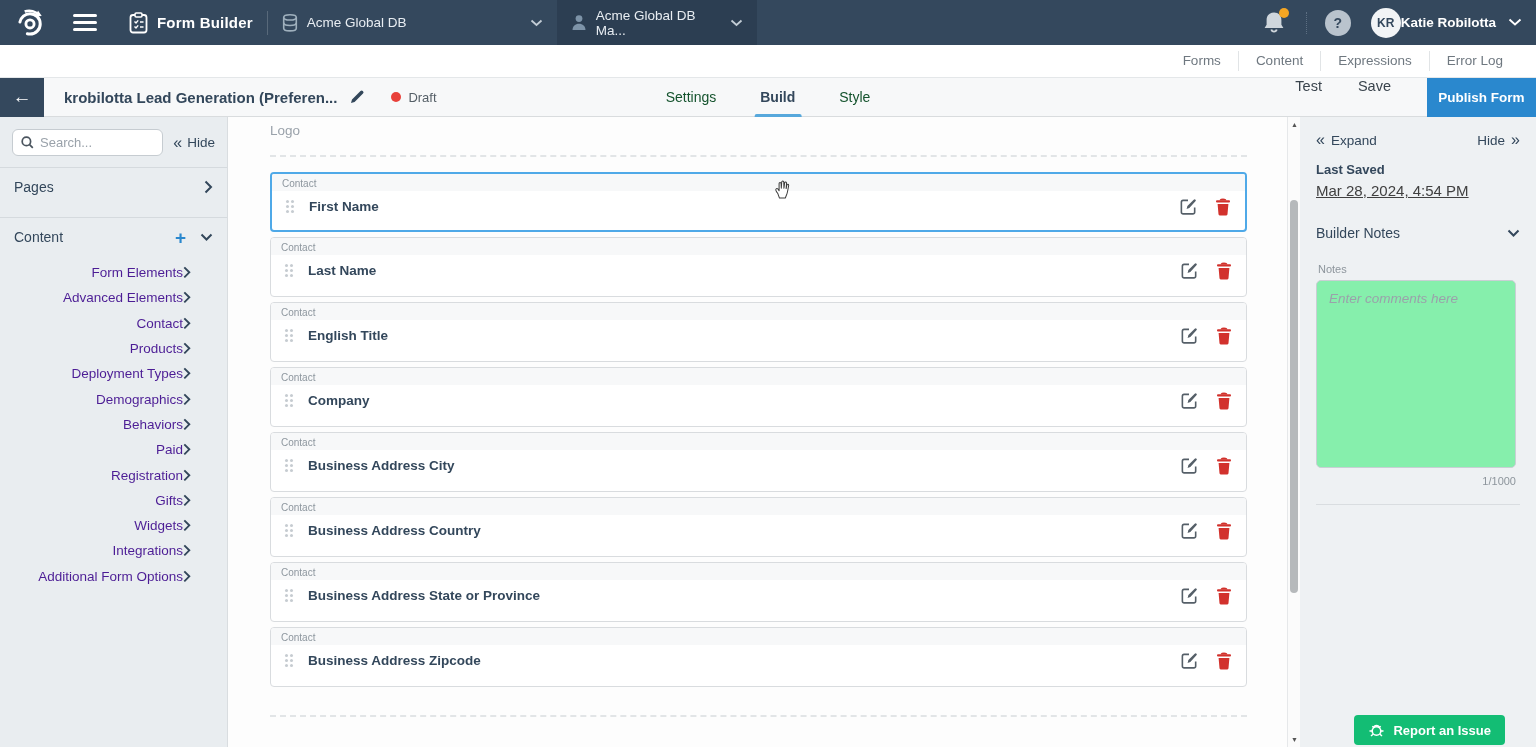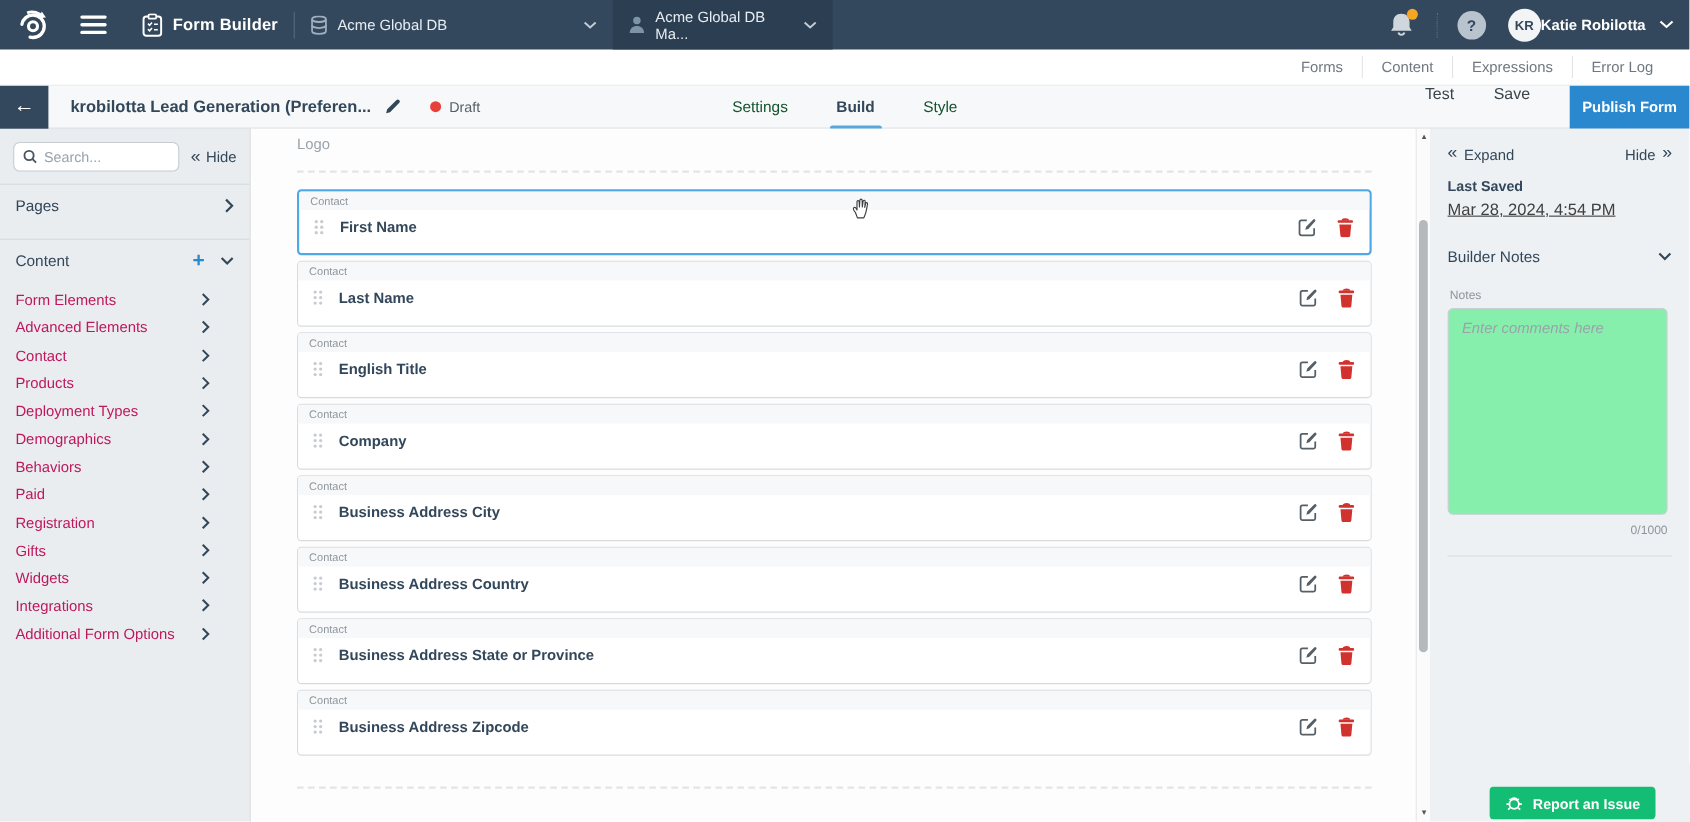--- a/index.html
+++ b/index.html
@@ -52,21 +52,21 @@
   .search-box { flex:1; height:27px; background:#fff; border:1px solid #c6ccd1; border-radius:6px; display:flex; align-items:center; padding:0 8px; gap:6px; }
   .search-box input { border:none; outline:none; width:100%; font-size:13px; color:#33475b; background:transparent; font-family:"Liberation Sans",sans-serif; }
   .search-box input::placeholder { color:#9aa2aa; }
   .collapse-link { display:flex; align-items:center; gap:5px; font-size:13.5px; color:#33475b; cursor:pointer; white-space:nowrap; }
   .guillemet { font-size:16px; color:#33475b; }
   .lsb-divider { border-top:1px solid #d5dade; margin:11px 0 0 0; }
   .lsb-section { height:38px; display:flex; align-items:center; justify-content:space-between; padding:0 14px; font-size:14px; color:#33475b; cursor:pointer; }
   .lsb-section .right-icons { display:flex; align-items:center; gap:14px; }
   .plus { color:#2a88ce; font-size:19px; font-weight:600; line-height:1; cursor:pointer; }
   .cat-list { padding:4px 36px 0 14px; }
-  .cat-item { height:25.3px; display:flex; align-items:center; justify-content:space-between; font-size:13.5px; color:#be185d; cursor:pointer; }
+  .cat-item { height:25.3px; display:flex; align-items:center; justify-content:flex-end; font-size:13.5px; color:#4c1d95; cursor:pointer;margin-left:24px; }
 
   
   .canvas { flex:1; background:#fdfdfd; position:relative; padding:6px 40px 0 42px; }
   .zone-label { font-size:13.5px; color:#9aa2aa; }
   .dashed-div { border-top:2px dashed #e2e5e7; margin:17px 0 15px 0; }
   .field-list { margin-top:9px; }
   .field-card { background:#fff; border:1px solid #d9dcdf; border-radius:4px; margin-bottom:5px; height:60px; overflow:hidden; position:relative; }
   .field-card.selected { border:2px solid #4fa9e8; }
   .fc-head { font-size:10px; color:#8d969e; background:#f7f8f9; padding:4px 10px 2px 10px; }
   .fc-row { display:flex; align-items:center; padding:6px 14px 0 14px; }
@@ -637,21 +637,21 @@
     <div class="builder-notes-row">
       <span>Builder Notes</span>
       <span>
         <svg width="13" height="9" viewBox="0 0 13 9">
             <path d="M1.5 1.5 l5 5 5-5" fill="none" stroke="#33475b" stroke-width="2"></path>
           </svg>
       </span>
     </div>
     <div class="notes-label">Notes</div>
     <textarea class="notes-area" placeholder="Enter comments here" style=""></textarea>
-    <div class="char-count">0/1000</div>
+    <div class="char-count">1/1000</div>
     <div class="rsb-divider"></div>
   </div>
 </div>
 
 <button class="report-btn">
   <span>
     <svg width="17" height="16" viewBox="0 0 17 16">
       <circle cx="8.5" cy="9" r="4.3" fill="none" stroke="#fff" stroke-width="1.6"></circle>
       <path d="M5.6 5.8 a3 3 0 0 1 5.8 0" fill="none" stroke="#fff" stroke-width="1.6"></path>
       <path d="M4.3 4.2 l1.7 1.6 M12.7 4.2 l-1.7 1.6 M1.5 9 h2.6 M12.9 9 h2.6 M3 14 l2-1.8 M14 14 l-2-1.8" stroke="#fff" stroke-width="1.5"></path>

